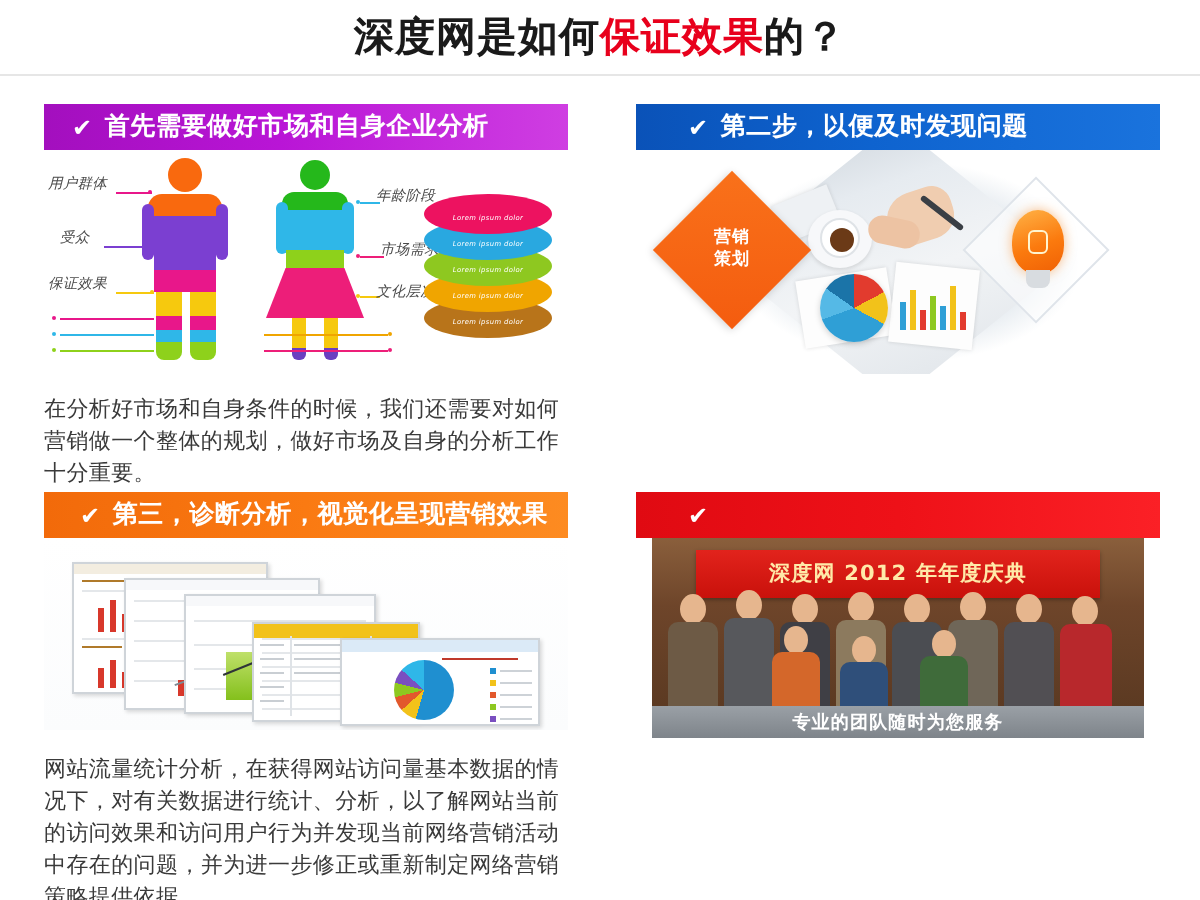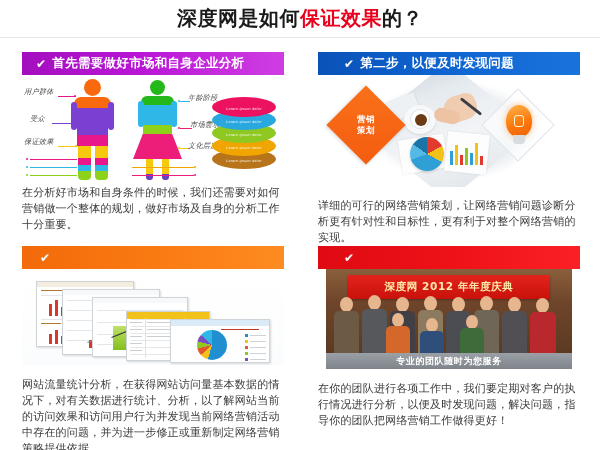--- a/index.html
+++ b/index.html
@@ -50,21 +50,21 @@
   .art { position:relative; width:100%; overflow:hidden; }
   .art1 { height:110px; }
   .art2 { height:112px; }
   .art3 { height:96px; }
   .art4 { height:100px; }
 
   .body-text {
     font-size:11px; line-height:16px; color:#3a3a3a;
     letter-spacing:0.2px;
   }
-  .p1 .body-text { }
+  .p1 .body-text { margin-top:12px; }
   .p2 .body-text { margin-top:11px; }
   .p3 .body-text { margin-top:12px; }
   .p4 .body-text { margin-top:12px; }
 
   
   .figwrap { position:absolute; left:0; top:0; width:262px; height:110px;font-style:italic; }
   .person { position:absolute; }
   .head { position:absolute; border-radius:50%; }
   .seg { position:absolute; }
   .lbl {
@@ -364,26 +364,26 @@
             <div>营销</div>
             <div>策划</div>
           </div>
         </div>
         <div class="bulbframe"></div>
         <div class="bulb">
             <div class="fil"></div>
           </div>
       </div>
     </div>
-    <div class="body-text">详细的可行的网络营销策划，让网络营销问题诊断分析更有针对性和目标性，更有利于对整个网络营销的实现。</div>
   </div>
 
   <div class="panel p3">
     <div class="hdr orange">
       <span class="chk">✔</span>
+      <span>第三，诊断分析，视觉化呈现营销效果</span>
     </div>
     <div class="art art3">
       <div class="reports">
 
         <div class="rep r1">
           <div class="cap" style="background:#f3ede0;"></div>
           <div class="txtline" style="left:4px; top:8px;  width:22px; background:#b07a2a;"></div>
           <div class="rowline" style="top:13px;"></div>
           <div class="mini" style="left:10px; top:16px; width:82px; height:18px;">
             <span class="mb" style="left:2px;  height:12px; background:#d8382b;"></span>
@@ -542,16 +542,15 @@
               <div class="ph" style="left:140px; top:46px; width:12px; height:14px;"></div>
               <div class="pb" style="position:absolute;left:134px;top:59px; width:24px; height:25px; background:#3f6b3a;"></div>
             </div>
         </div>
       </div>
       <div class="pedestal">
         <span>专业的团队随时为您服务</span>
       </div>
 
     </div>
-    <div class="body-text">在你的团队进行各项工作中，我们要定期对客户的执行情况进行分析，以便及时发现问题，解决问题，指导你的团队把网络营销工作做得更好！</div>
   </div>
 
 </div>
 
 </body></html>

